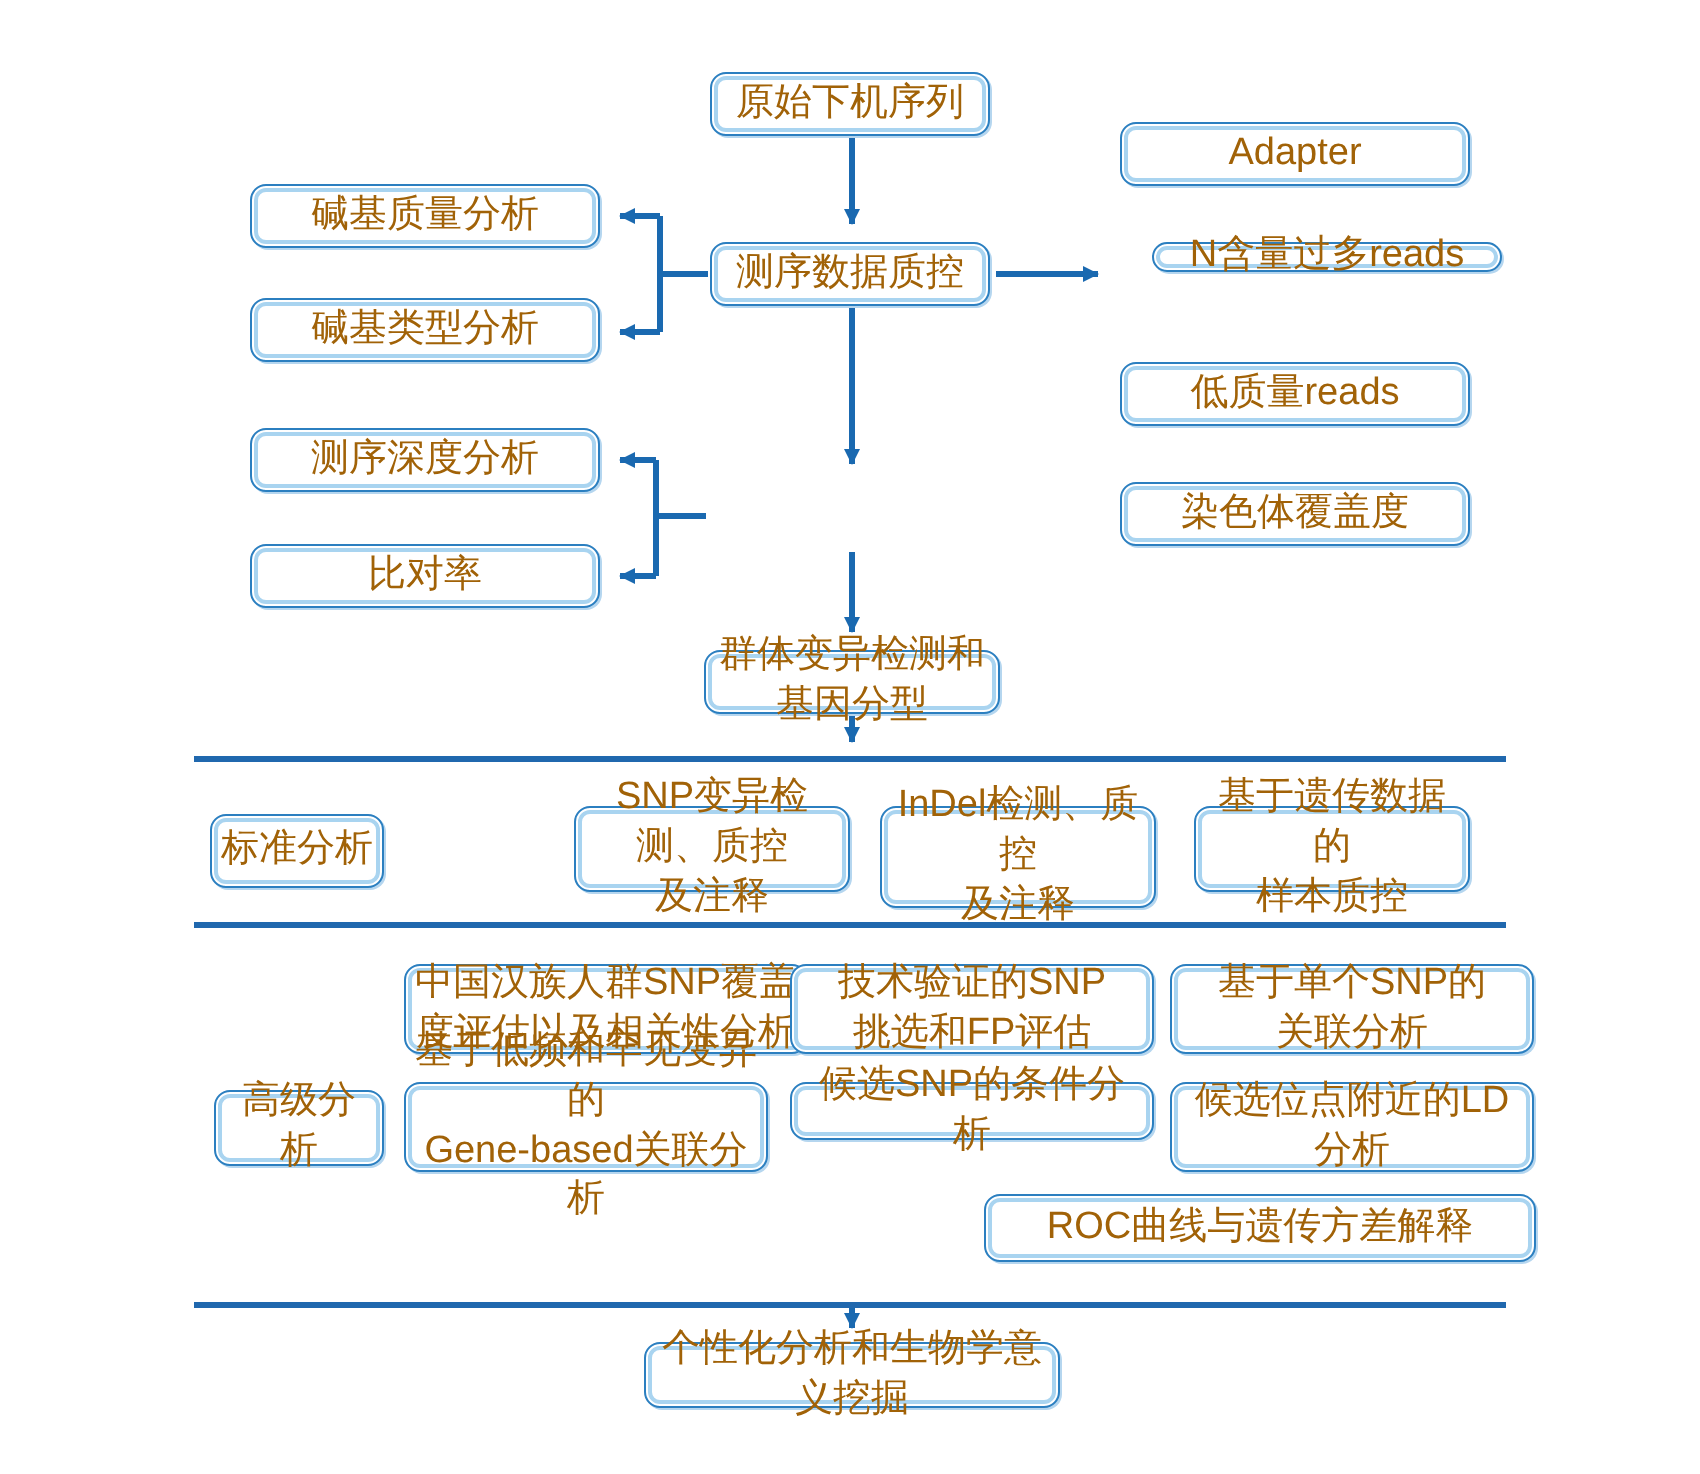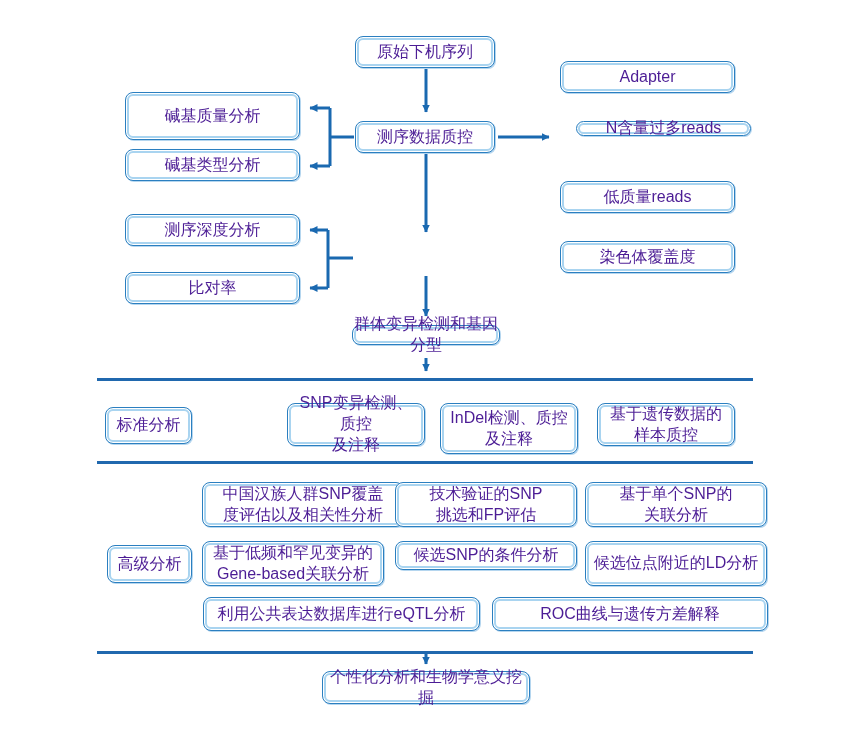--- a/index.html
+++ b/index.html
@@ -16,22 +16,22 @@
     z-index:2;
     box-sizing:border-box;
     display:flex;align-items:center;justify-content:center;
     text-align:center;
     background:#ffffff;
     border:1px solid #2b7fc0;
     border-radius:8px;
     box-shadow: inset 0 0 0 1px #ffffff,
                 inset 0 0 0 3px #a9d4f0,
                 1px 1px 0 rgba(120,180,225,0.55);
-    color:#4c1d95;
-    font-size:16px;
+    color:#a16207;
+    font-size:19px;
     line-height:1.3;
     white-space:pre-line;
     padding:2px 4px;
   }
   .divider{
     position:absolute;
     z-index:1;
     left:97px;width:656px;height:3px;
     background:#2068ae;
   }
@@ -64,23 +64,23 @@
       <path d="M328 288 H310" marker-end="url(#ah)"></path>
     </g>
   </svg>
 
   <div class="divider" style="top:378px"></div>
   <div class="divider" style="top:461px"></div>
   <div class="divider" style="top:651px"></div>
 
   <div class="node" style="left:355px;top:36px;width:140px;height:32px">原始下机序列</div>
   <div class="node" style="left:355px;top:121px;width:140px;height:32px">测序数据质控</div>
-  <div class="node" style="left:352px;top:325px;width:148px;height:20px;padding:2px 1px">群体变异检测和基因分型</div>
+  <div class="node" style="left:352px;top:325px;width:148px;height:32px;padding:2px 1px">群体变异检测和基因分型</div>
 
-  <div class="node" style="left:125px;top:92px;width:175px;height:48px">碱基质量分析</div>
+  <div class="node" style="left:125px;top:92px;width:175px;height:32px">碱基质量分析</div>
   <div class="node" style="left:125px;top:149px;width:175px;height:32px">碱基类型分析</div>
   <div class="node" style="left:125px;top:214px;width:175px;height:32px">测序深度分析</div>
   <div class="node" style="left:125px;top:272px;width:175px;height:32px">比对率</div>
 
   <div class="node" style="left:560px;top:61px;width:175px;height:32px">Adapter</div>
   <div class="node" style="left:576px;top:121px;width:175px;height:15px">N含量过多reads</div>
   <div class="node" style="left:560px;top:181px;width:175px;height:32px">低质量reads</div>
   <div class="node" style="left:560px;top:241px;width:175px;height:32px">染色体覆盖度</div>
 
   <div class="node" style="left:105px;top:407px;width:87px;height:37px">标准分析</div>
@@ -95,18 +95,17 @@
   <div class="node" style="left:202px;top:482px;width:202px;height:45px">中国汉族人群SNP覆盖
 度评估以及相关性分析</div>
   <div class="node" style="left:395px;top:482px;width:182px;height:45px">技术验证的SNP
 挑选和FP评估</div>
   <div class="node" style="left:585px;top:482px;width:182px;height:45px">基于单个SNP的
 关联分析</div>
   <div class="node" style="left:202px;top:541px;width:182px;height:45px">基于低频和罕见变异的
 Gene-based关联分析</div>
   <div class="node" style="left:395px;top:541px;width:182px;height:29px">候选SNP的条件分析</div>
   <div class="node" style="left:585px;top:541px;width:182px;height:45px">候选位点附近的LD分析</div>
-  <div class="node" style="left:203px;top:597px;width:277px;height:34px">利用公共表达数据库进行eQTL分析</div>
   <div class="node" style="left:492px;top:597px;width:276px;height:34px">ROC曲线与遗传方差解释</div>
 
   <div class="node" style="left:322px;top:671px;width:208px;height:33px">个性化分析和生物学意义挖掘</div>
 
 </div>
 
 </body></html>

